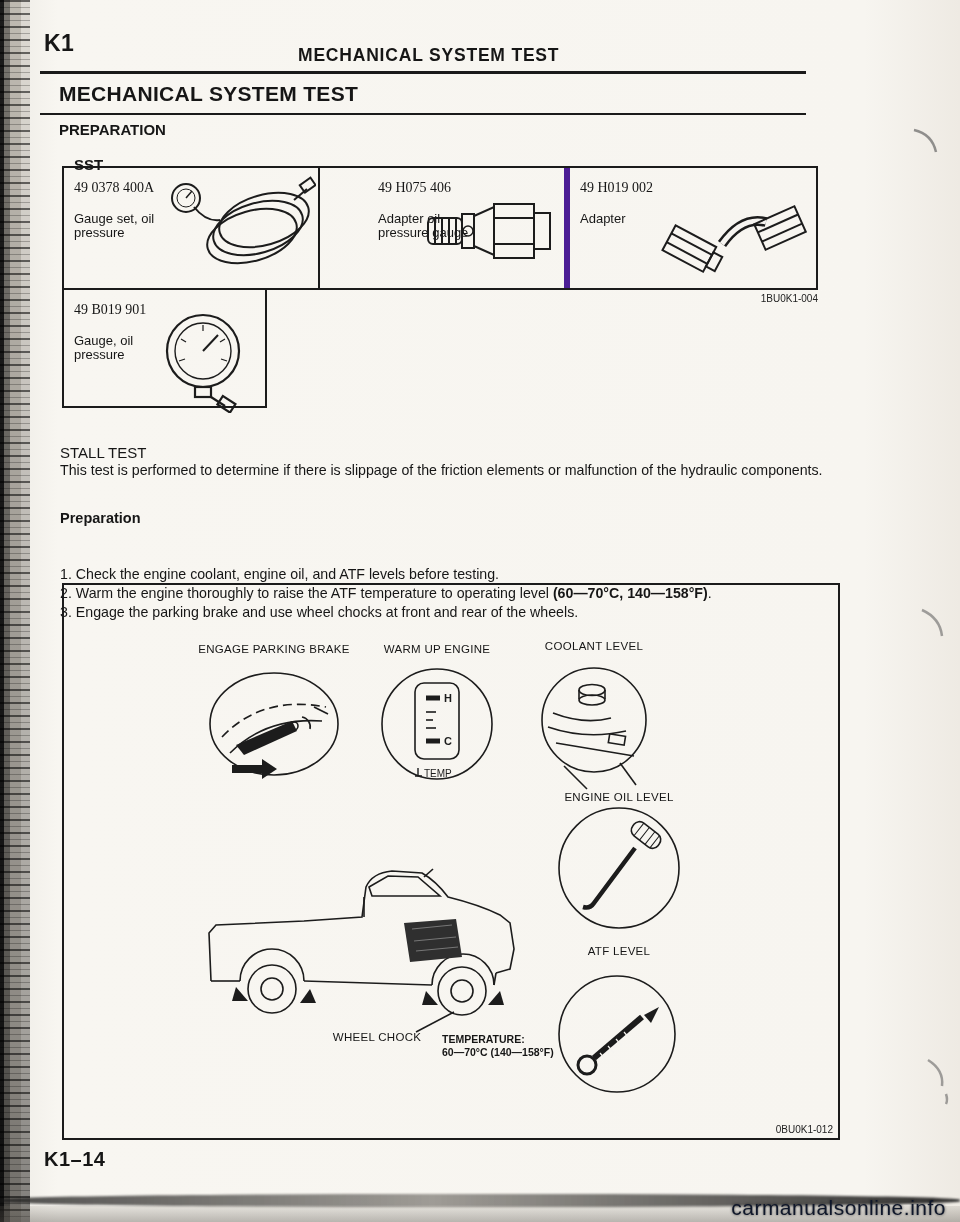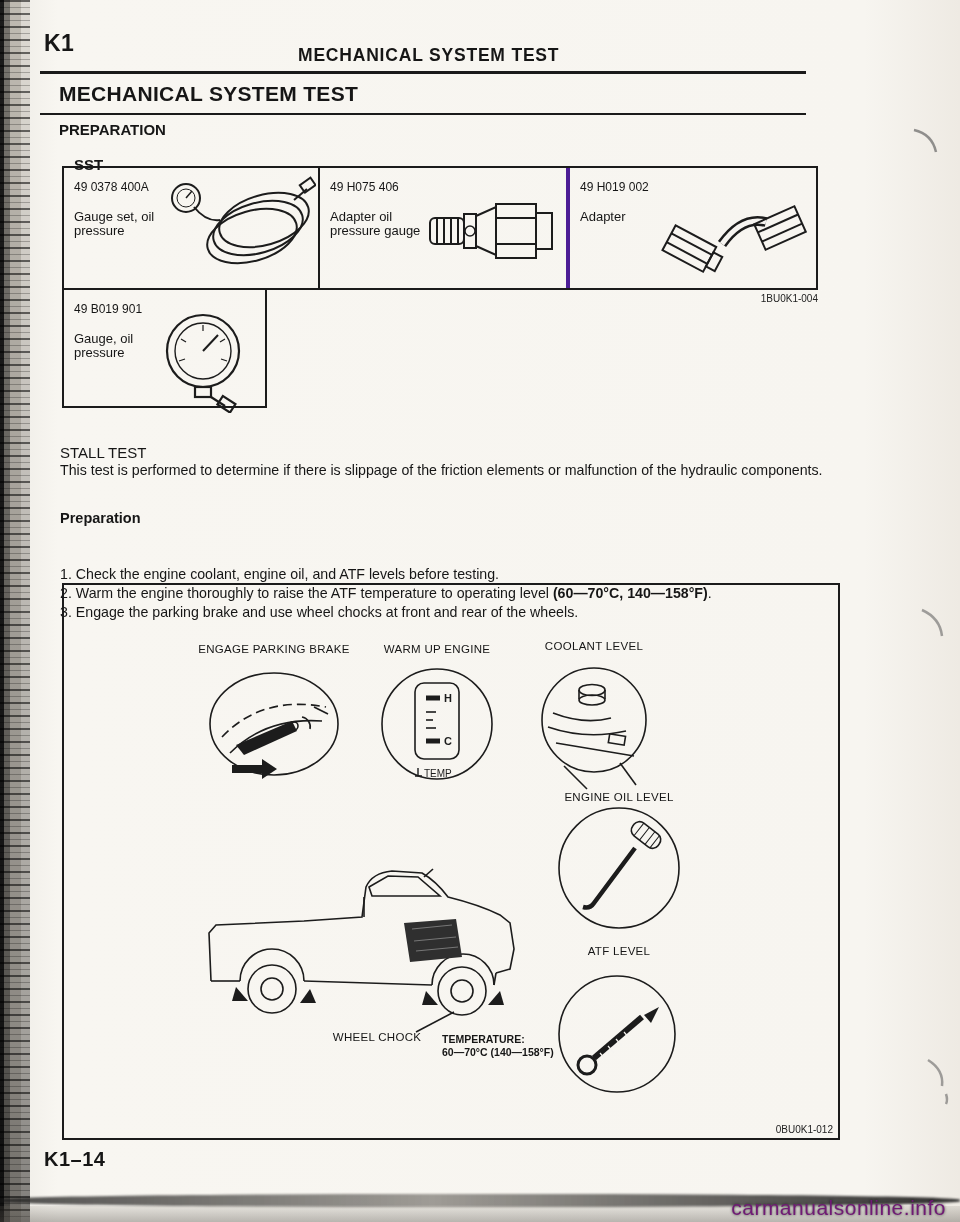--- a/index.html
+++ b/index.html
@@ -24,48 +24,48 @@
     position: absolute; left: 0; top: 1194px; width: 100%; height: 13px; z-index: 6;
     background: linear-gradient(90deg, rgba(25,25,25,.75), rgba(70,66,60,.5) 45%, rgba(15,15,15,.85));
     filter: blur(1.2px); border-radius: 45%;
   }
   .bottom-fade {
     position: absolute; left: 0; bottom: 0; width: 100%; height: 16px; z-index: 6;
     background: linear-gradient(180deg, rgba(120,114,104,.15), rgba(90,85,78,.4));
   }
   .watermark {
     position: absolute; right: 14px; top: 1196px; z-index: 7;
-    font-size: 21px; color: #701a75; letter-spacing: .5px;
+    font-size: 21px; color: #0f172a; letter-spacing: .5px;
     text-shadow: 0 0 3px rgba(0,0,0,.65);
   }
   .margin-marks { position: absolute; right: 0; top: 0; z-index: 4; }
 
   
   .k1 { left: 44px; top: 30px; font-size: 23px; font-weight: bold; letter-spacing: .5px; }
   .running-title { left: 298px; top: 45px; font-size: 17.5px; font-weight: bold; letter-spacing: .8px; }
   .rule1 { left: 40px; top: 71px; width: 766px; height: 3px; background: #1a1a1a; }
   .main-title { left: 59px; top: 82px; font-size: 21px; font-weight: bold; letter-spacing: .3px; }
   .rule2 { left: 40px; top: 113px; width: 766px; height: 2px; background: #1a1a1a; }
   .prep-h { left: 59px; top: 121px; font-size: 15px; font-weight: bold; }
   .sst-h  { left: 59px; top: 156px; font-size: 15px; font-weight: bold; margin-left: 15px; }
 
   
   .sst-row1 {
     left: 62px; top: 166px; width: 756px; height: 124px;
     border: 2px solid #1b1b1b; display: flex;
   }
   .sst-cell { position: relative; height: 100%; }
   .sst-cell.c1 { width: 256px; border-right: 2px solid #1b1b1b; }
-  .sst-cell.c2 { width: 250px; border-right: 4px solid #4c1d95; }
+  .sst-cell.c2 { width: 250px; border-right: 6px solid #4c1d95; padding-left: 48px; }
   .sst-cell.c3 { flex: 1; }
   .sst-row2 {
     left: 62px; top: 290px; width: 205px; height: 118px;
     border: 2px solid #1b1b1b; border-top: none;
   }
-  .part  { font-size: 12px; margin: 12px 0 0 10px; }
+  .part  { font-size: 14px; margin: 12px 0 0 10px; font-family: Liberation Serif, serif; }
   .tname { font-size: 13px; line-height: 14px; margin: 16px 0 0 10px; white-space: pre-line; width: 126px; }
   .tool-icon { position: absolute; }
   .ref-code { font-size: 10px; color: #222; }
   .ref1 { left: 62px; top: 293px; width: 756px; text-align: right; }
 
   
   .stall-h { left: 60px; top: 444px; font-size: 15px; font-weight: normal; }
   .stall-body { left: 60px; top: 461px; width: 775px; font-size: 14.2px; line-height: 19px; }
   .prep2-h { left: 60px; top: 510px; font-size: 14.5px; font-weight: bold; }
   .steps { left: 60px; top: 527px; margin-top: 38px; }

